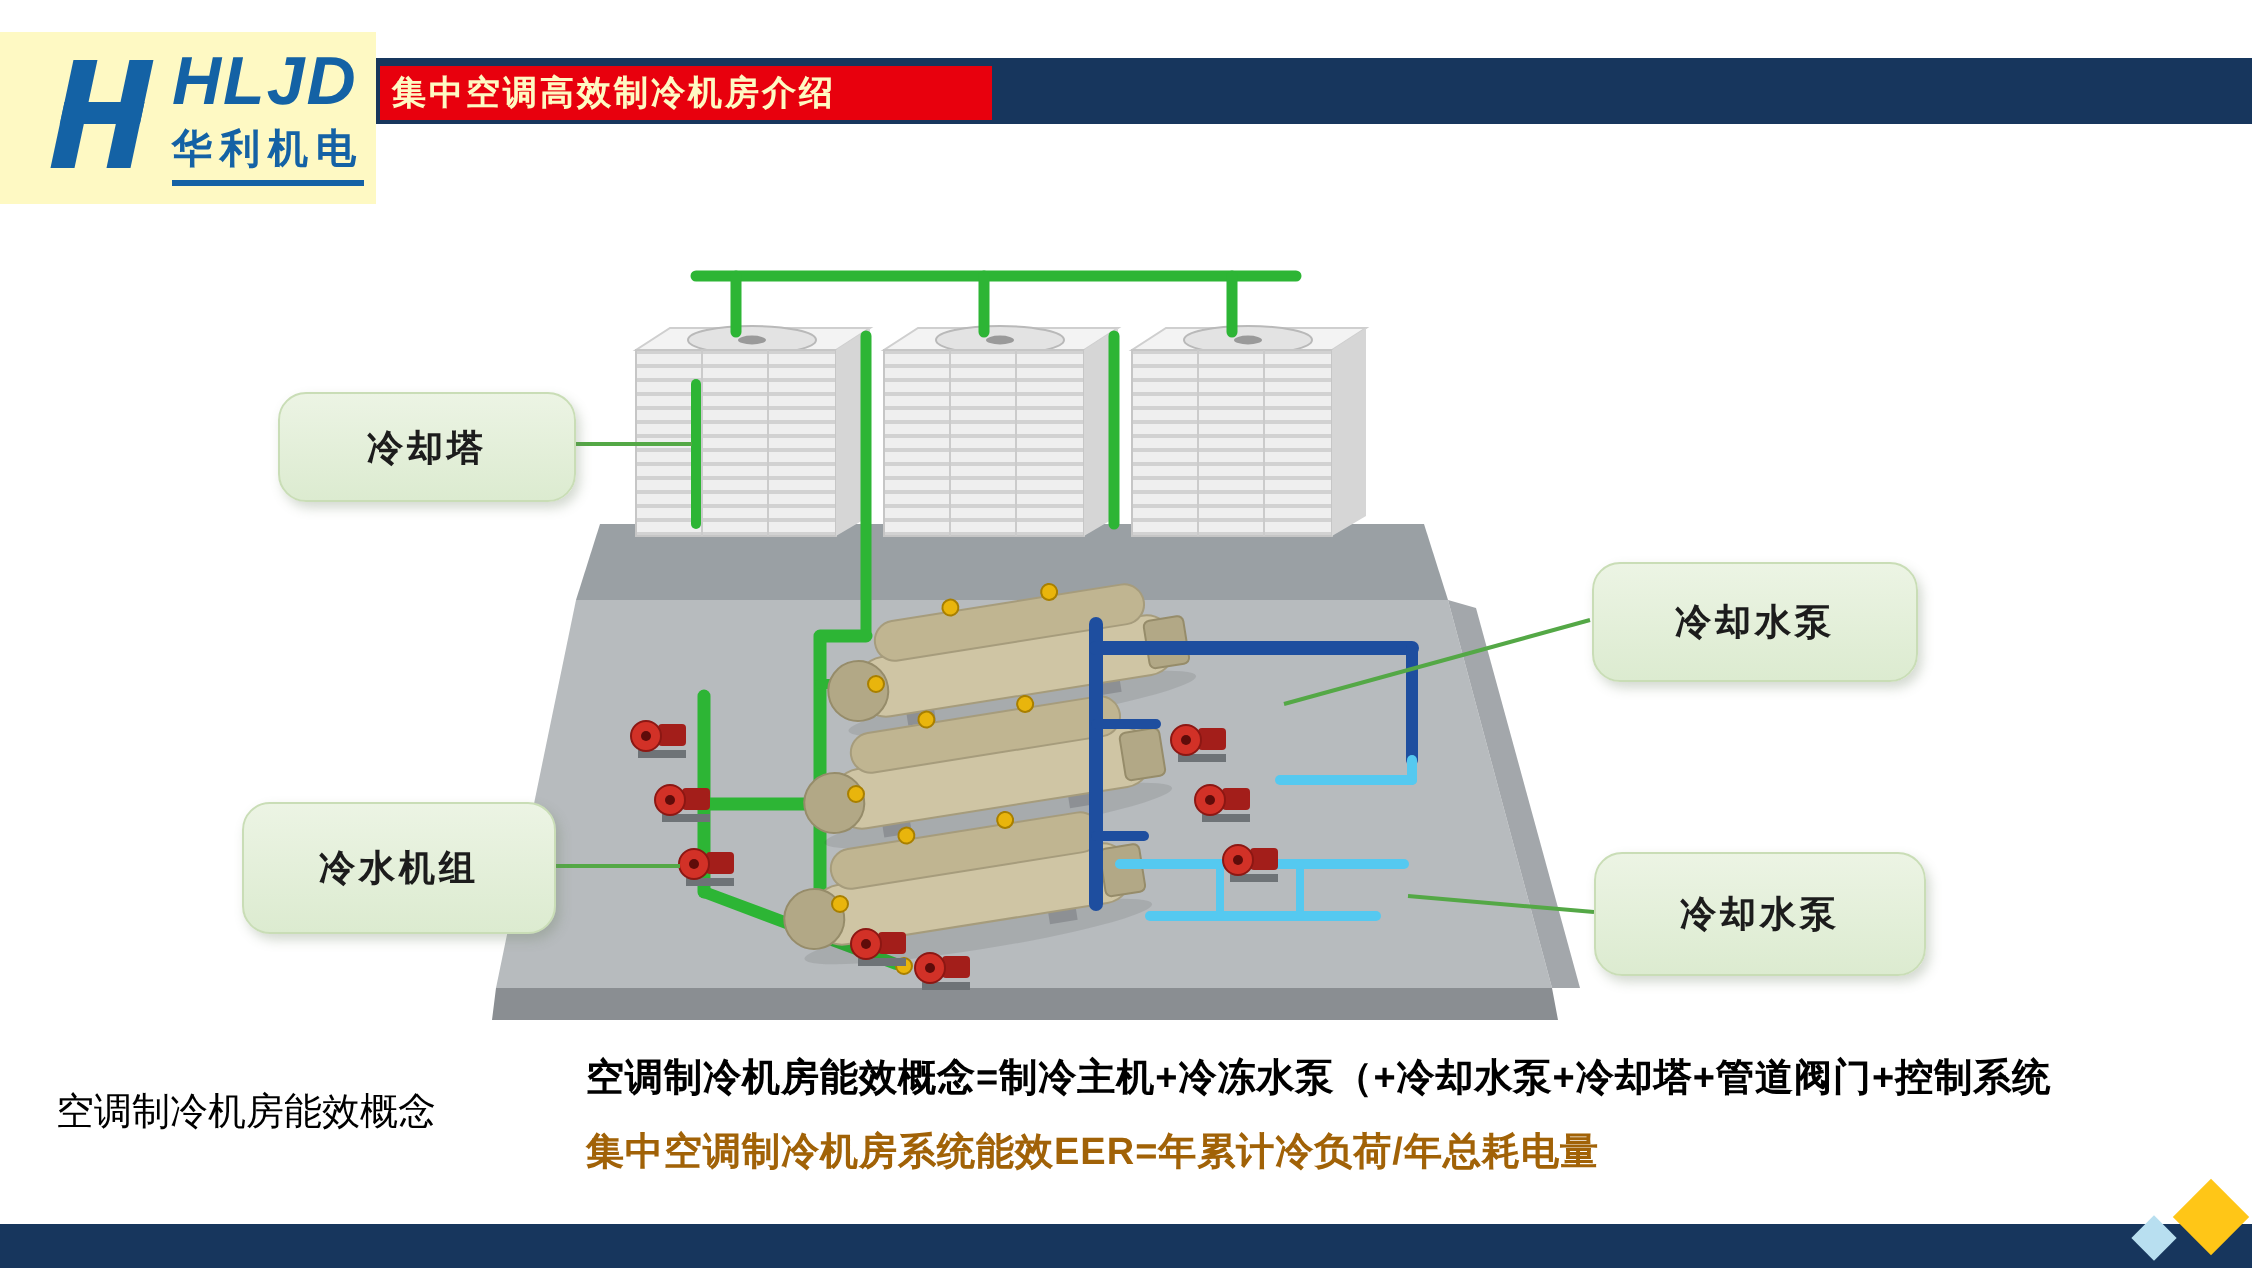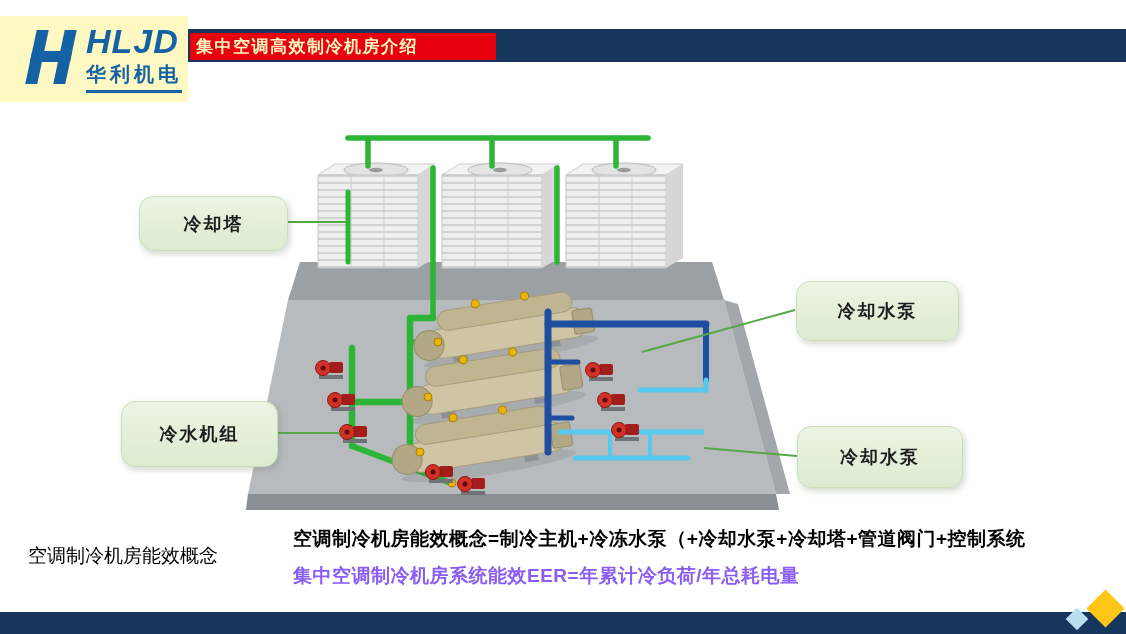--- a/index.html
+++ b/index.html
@@ -29,21 +29,21 @@
            font-size:18px;font-weight:bold;color:#1c1c1c;letter-spacing:2px;z-index:3}
   #callout-cooling-tower{left:139px;top:196px;width:147px;height:53px}
   #callout-chilled-pump{left:796px;top:281px;width:161px;height:58px}
   #callout-cooling-pump{left:121px;top:401px;width:155px;height:64px}
   #callout-chiller{left:797px;top:426px;width:164px;height:60px}
 
   
   .concept{position:absolute;left:28px;top:543px;font-size:19px;font-weight:normal;color:#000}
   .formula1{position:absolute;left:293px;top:526px;font-size:19px;font-weight:bold;color:#000;
             letter-spacing:.5px;white-space:nowrap}
-  .formula2{position:absolute;left:293px;top:563px;font-size:19px;font-weight:bold;color:#8b5cf6;
+  .formula2{position:absolute;left:293px;top:563px;font-size:19px;font-weight:bold;color:#a16207;
             letter-spacing:.5px;white-space:nowrap}
 
   
   .bottom-bar{position:absolute;left:0;bottom:0;width:100%;height:22px;background:#17365d;z-index:1}
   .diamond{position:absolute;transform:rotate(45deg)}
   .diamond-yellow{left:1092px;top:595px;width:27px;height:27px;background:#ffc617;z-index:3}
   .diamond-blue{left:1069px;top:611px;width:16px;height:16px;background:#b8dff0;z-index:2}
 </style>
 </head>
 <body>

